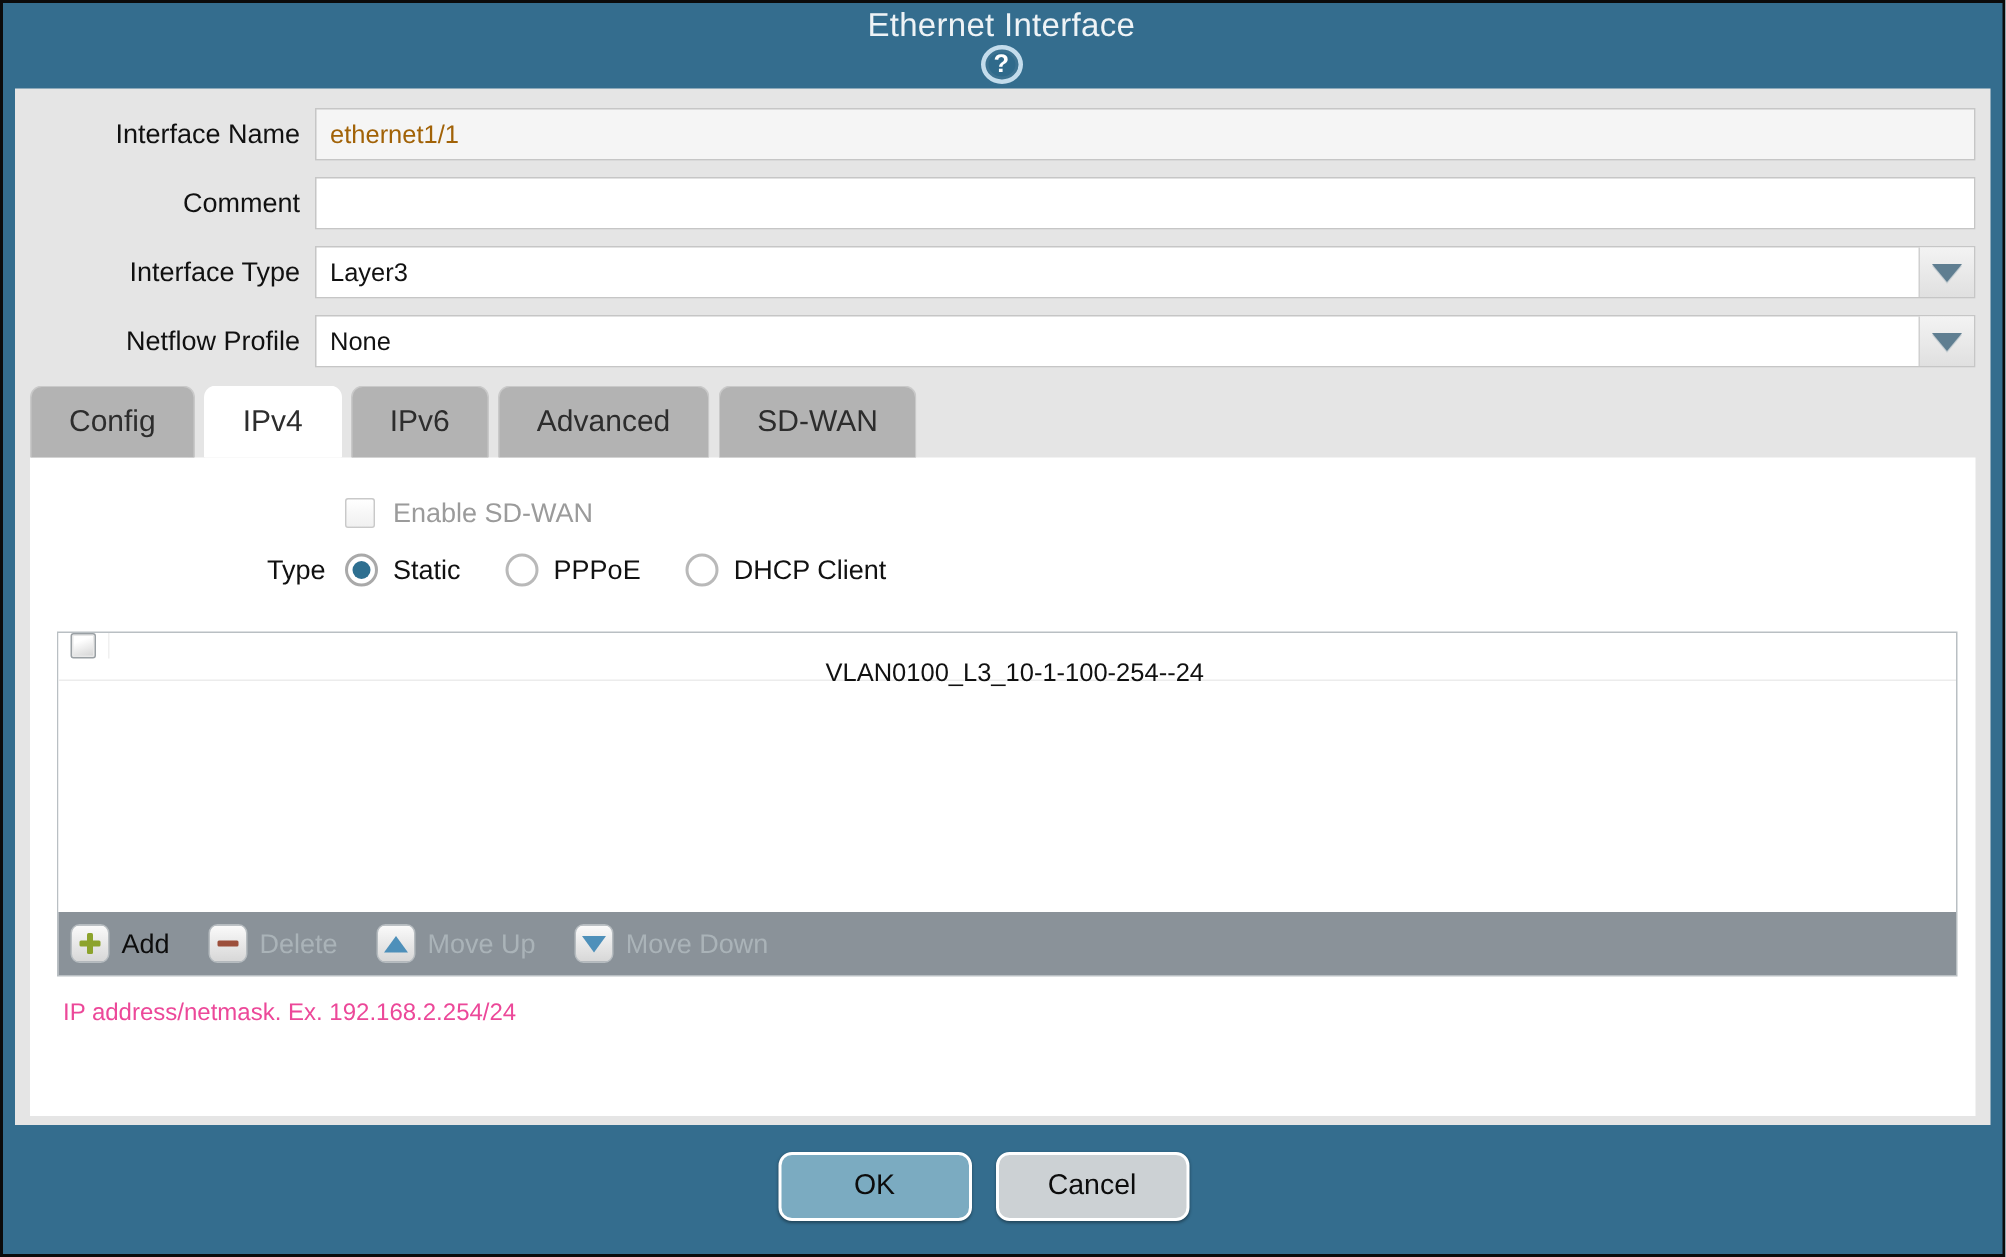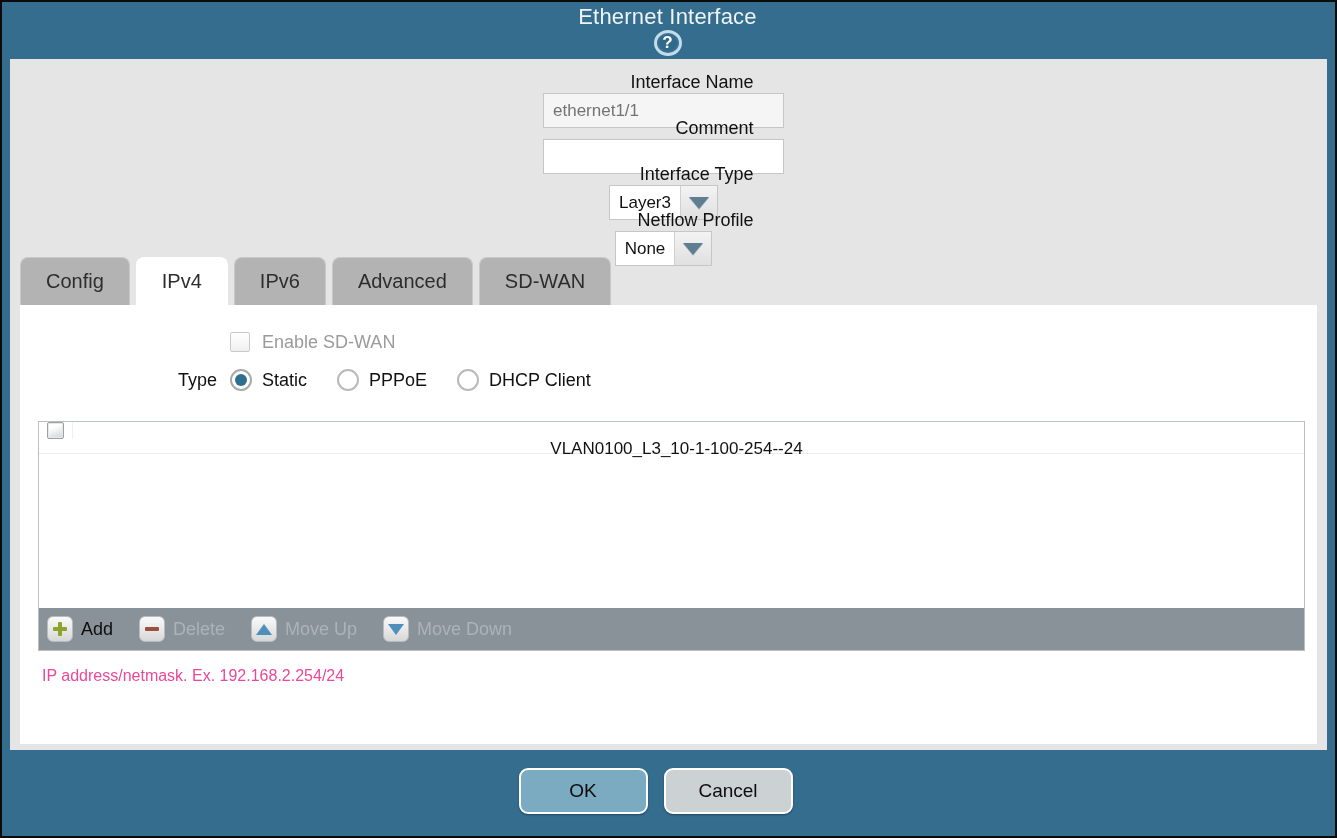--- a/index.html
+++ b/index.html
@@ -26,32 +26,32 @@
     display:flex; align-items:center; justify-content:center; cursor:pointer;
   }
 
   
   .dialog-body {
     position:absolute; top:57px; left:8px; right:8px; height:691px;
     background:#e5e5e5; padding-top:13px;
   }
 
   
-  .form-row { display:flex; align-items:center; margin:0 10px 11px 0; height:35px;flex-direction:column; }
+  .form-row { display:flex; align-items:center; margin:0 10px 11px 0; height:35px; }
   .form-label {
     width:200px; text-align:right; padding-right:10px;
     font-size:18px; color:#111; white-space:nowrap;
   }
   .field { flex:1; height:35px; display:flex; }
   .text-input {
     flex:1; height:35px; border:1px solid #c6c6c6; background:#fff;
     font-size:17px; color:#222; padding:0 9px;
     font-family:"Liberation Sans","DejaVu Sans",sans-serif; outline:none;
   }
-  .text-input:disabled { background:#f5f5f5; color:#737373; }
+  .text-input:disabled { background:#f5f5f5; color:#a16207; }
   .dropdown { flex:1; border:1px solid #c6c6c6; background:#fff; display:flex; height:35px; }
   .dropdown .dd-value { flex:1; display:flex; align-items:center; padding:0 9px; font-size:17px; color:#111; }
   .dd-btn {
     width:37px; background:linear-gradient(#f3f3f3,#e0e0e0);
     border-left:1px solid #d0d0d0; display:flex; align-items:center; justify-content:center; cursor:pointer;
   }
   .caret-down {
     width:0; height:0; border-left:10px solid transparent; border-right:10px solid transparent;
     border-top:12px solid #5f7e91; filter:drop-shadow(0 1px 0 #b9c4ca);
   }

